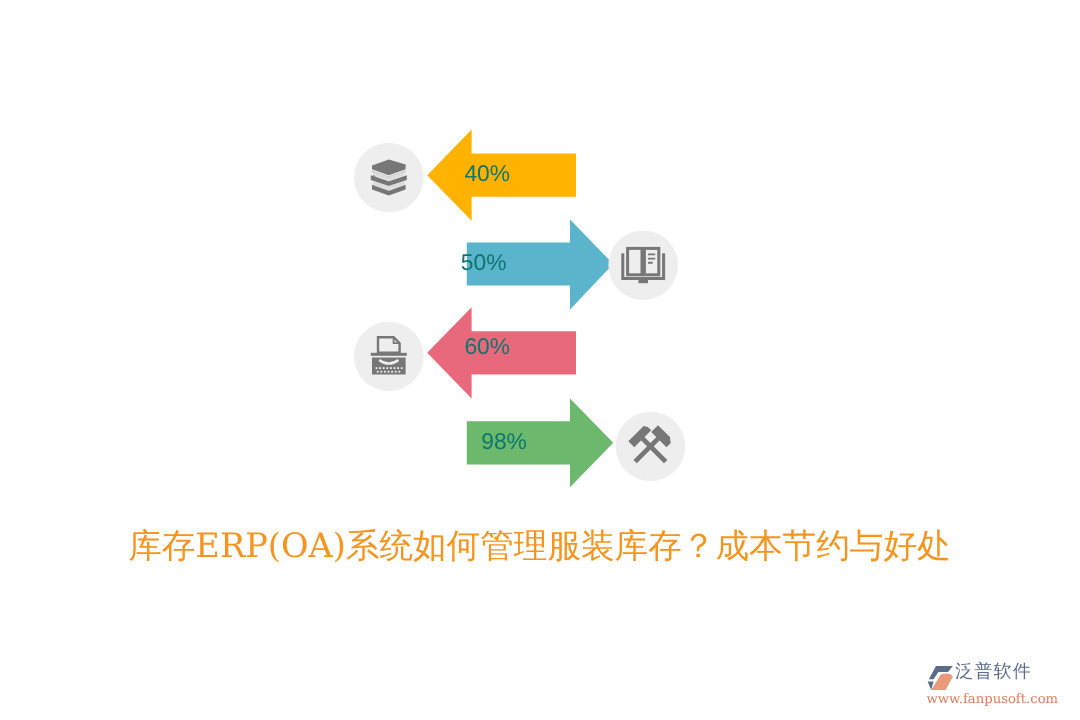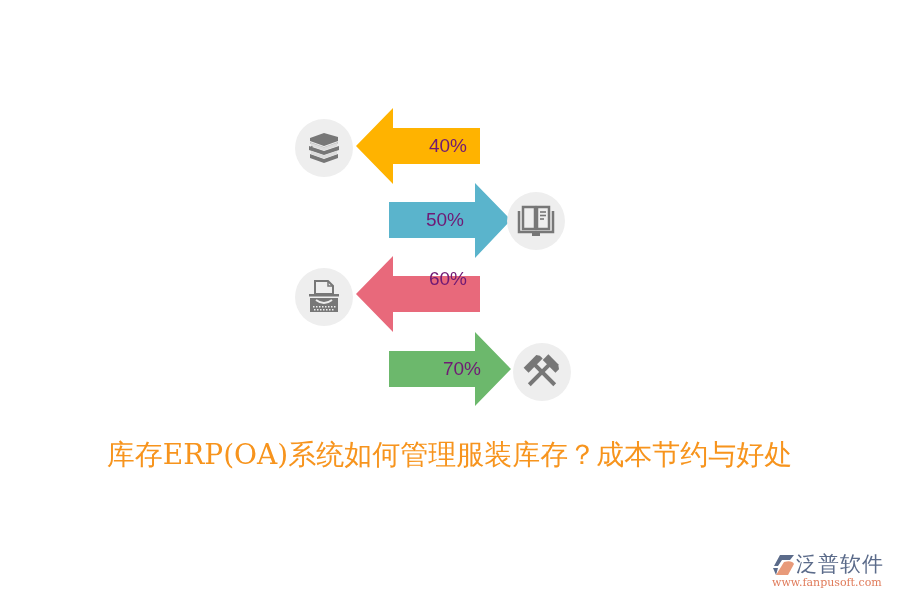--- a/index.html
+++ b/index.html
@@ -1,44 +1,44 @@
 <!DOCTYPE html>
 <html><head>
 <meta charset="utf-8">
 <style>
   html, body { margin: 0; padding: 0; }
   body { width: 900px; height: 600px; background: #ffffff; position: relative; overflow: hidden; font-family: "Liberation Sans", "DejaVu Sans", sans-serif; }
   .abs { position: absolute; }
   .arrow-svg { position: absolute; left: 0; top: 0; }
-  .pct { position: absolute; color: #701a75; font-size: 19px; font-family: "Liberation Sans", "DejaVu Sans", sans-serif; text-align: right; width: 80px; line-height: 36px; height: 36px; }
+  .pct { position: absolute; color: #0f766e; font-size: 19px; font-family: "Liberation Sans", "DejaVu Sans", sans-serif; text-align: left; width: 80px; line-height: 36px; height: 36px; }
   .circle { position: absolute; width: 58px; height: 58px; border-radius: 50%; background: #eeeeee; display: flex; align-items: center; justify-content: center; }
   .circle svg { display: block; }
   .title { position: absolute; left: 0; top: 436px; width: 899px; text-align: center; color: #f7941d; font-size: 28px; font-family: "DejaVu Serif", "Liberation Serif", serif; letter-spacing: 0px; white-space: nowrap; }
   .logo { position: absolute; left: 768px; top: 552px; width: 130px; height: 44px; }
-  .logo-name { position: absolute; left: 28px; top: -2px; font-size: 21px; color: #5b6b8a; font-family: "DejaVu Sans", sans-serif; letter-spacing: 1px; white-space: nowrap; }
+  .logo-name { position: absolute; left: 28px; top: -2px; font-size: 15px; color: #5b6b8a; font-family: "DejaVu Sans", sans-serif; letter-spacing: 1px; white-space: nowrap; }
   .logo-url { position: absolute; left: 4px; top: 24px; font-size: 11px; color: #e07b5a; font-family: "DejaVu Serif", serif; white-space: nowrap; text-align: right; }
 </style>
 </head>
 <body>
 
 <svg class="arrow-svg" width="900" height="600">
 
   <polygon fill="#ffb300" points="356,146 393,108 393,128 480,128 480,164 393,164 393,184"></polygon>
 
   <polygon fill="#5ab4cc" points="389,202 475,202 475,183 511,220 475,258 475,238 389,238"></polygon>
 
   <polygon fill="#e8697b" points="356,294 393,256 393,276 480,276 480,312 393,312 393,332"></polygon>
 
   <polygon fill="#6cb86c" points="389,351 475,351 475,332 511,369 475,406 475,387 389,387"></polygon>
 </svg>
 
 <div class="pct" style="left:387px; top:128px;">40%</div>
 <div class="pct" style="left:384px; top:202px;">50%</div>
-<div class="pct" style="left:387px; top:261px;">60%</div>
-<div class="pct" style="left:401px; top:351px;">70%</div>
+<div class="pct" style="left:387px; top:272px;">60%</div>
+<div class="pct" style="left:401px; top:351px;">98%</div>
 
 <div class="circle" style="left:295px; top:119px;">
   <svg width="40" height="40" viewBox="0 0 40 40">
     <g fill="#777777">
       <path d="M6 10 L20 5 L34 9 L34 13 L20 18 L6 13 Z"></path>
       <path d="M6 14 L20 19 L34 14 L34 15.5 L20 20.5 L6 15.5 Z" fill="#bdbdbd"></path>
       <path d="M5 18 L20 23 L35 18 L35 22 L20 27 L5 22 Z"></path>
       <path d="M8 17 L8 19" stroke="#777" stroke-width="2"></path>
       <path d="M6 26 L20 31 L34 26 L34 30 L20 35 L6 30 Z"></path>
       <path d="M7 23 L20 27.5 L33 23 L33 26 L20 30.5 L7 26 Z" fill="#dcdcdc"></path>

